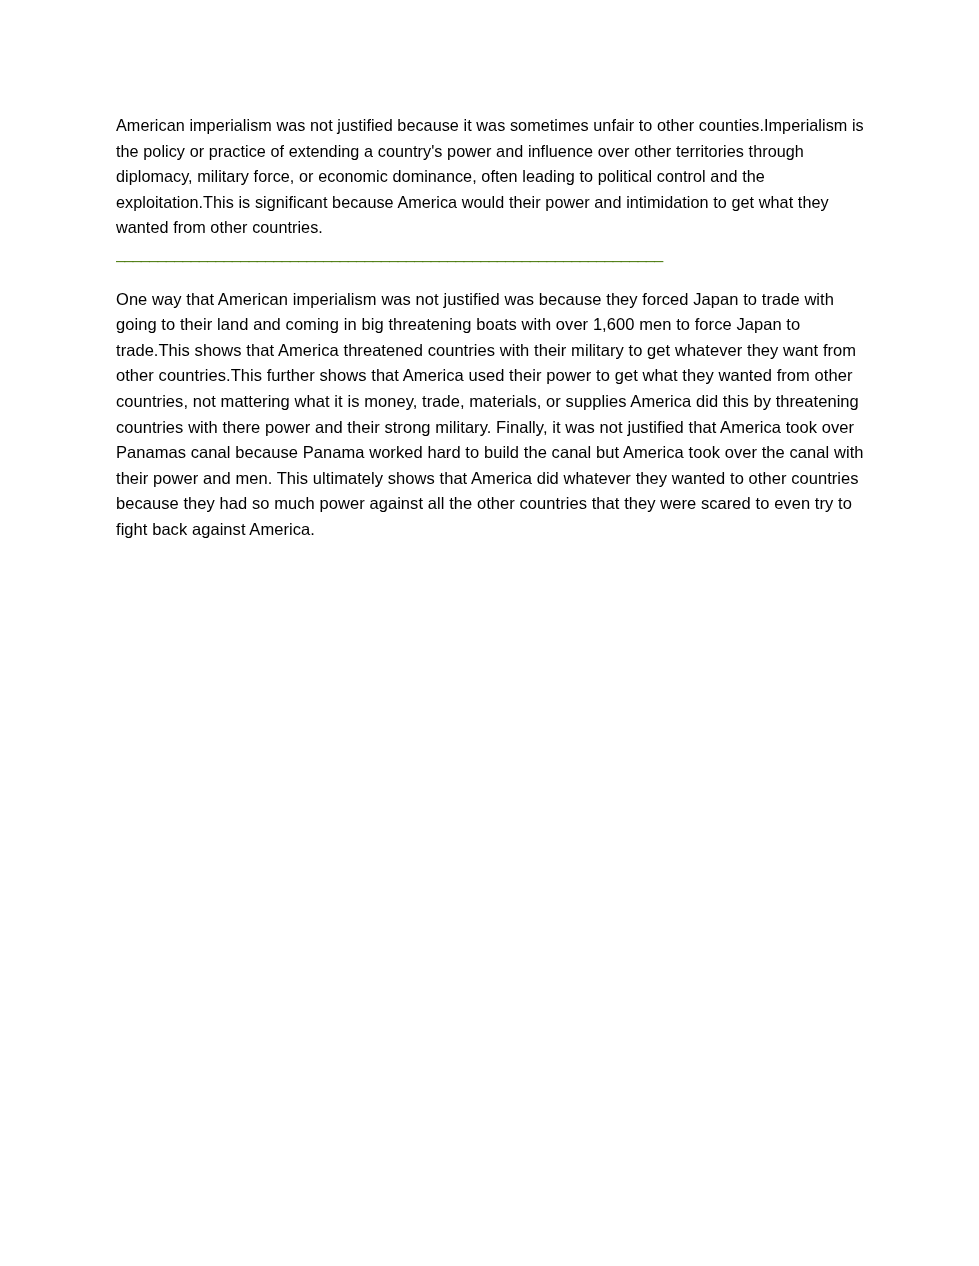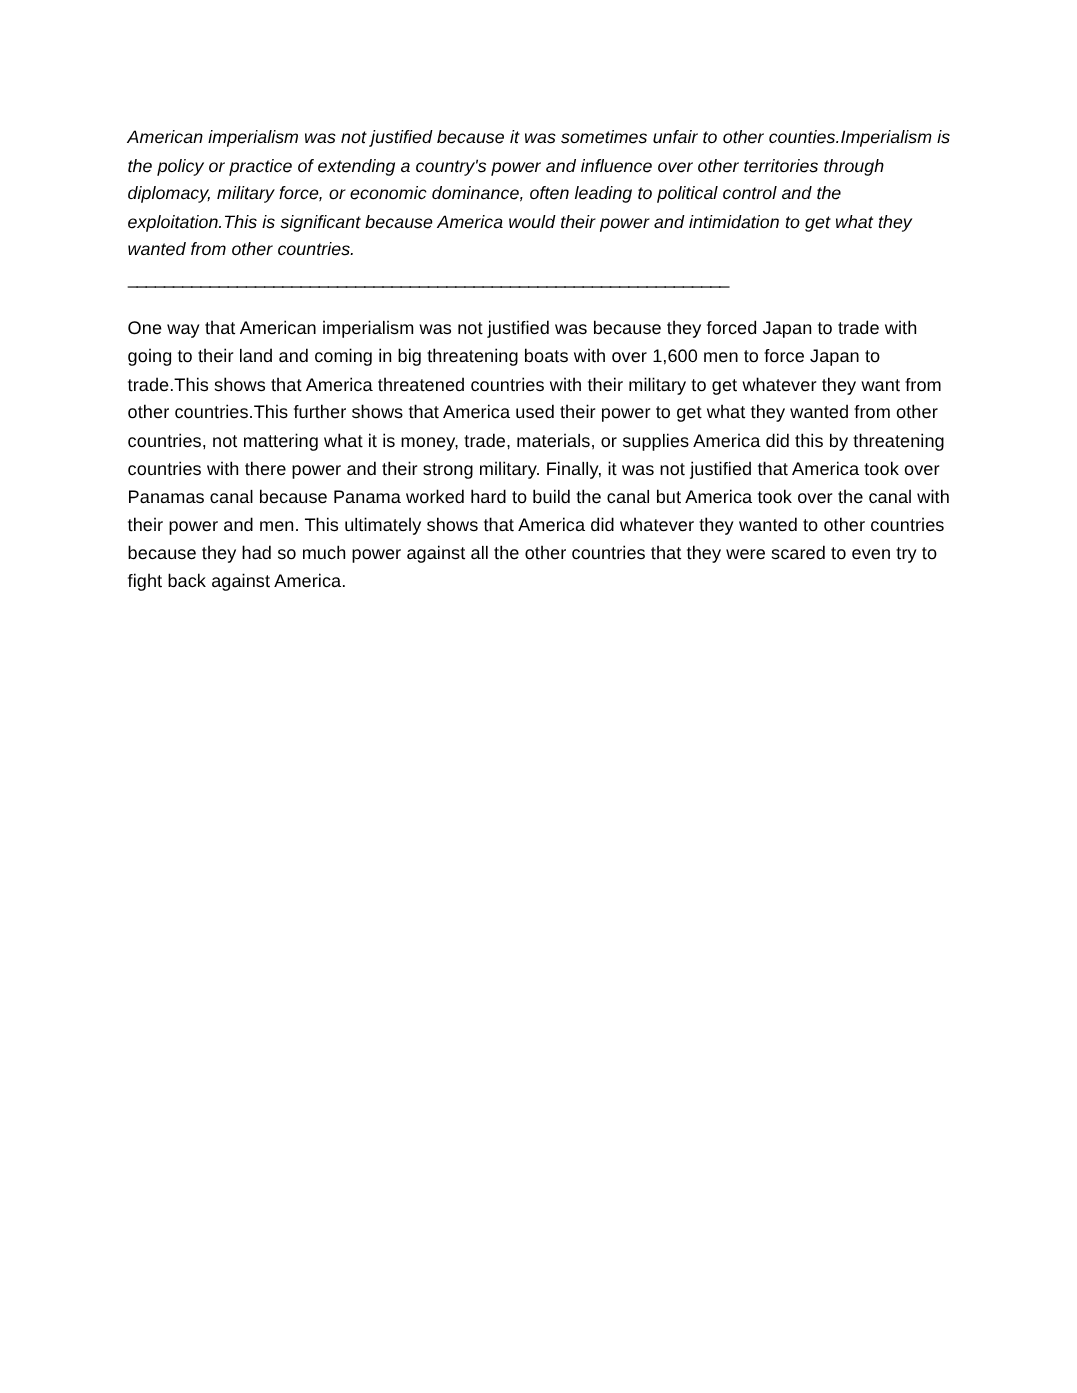--- a/index.html
+++ b/index.html
@@ -30,30 +30,29 @@
   .para {
     margin: 0;
     font-size: 16.5px;
     line-height: 25.6px;
     color: #000000;
     letter-spacing: 0.05px;
     word-spacing: 0.1px;
   }
   .para.first {
     font-size: 16.2px;
-    font-style: italic;
   }
   .divider-line {
     margin: 0;
     font-size: 16.5px;
     line-height: 25.6px;
     letter-spacing: -0.9px;
     white-space: nowrap;
     overflow: hidden;
-    color: #000000;
+    color: #4d7c0f;
   }
   .para.second {
     margin-top: 20px;
   }
 </style>
 </head>
 <body>
 
 <div class="page">
   <div class="doc-body">

